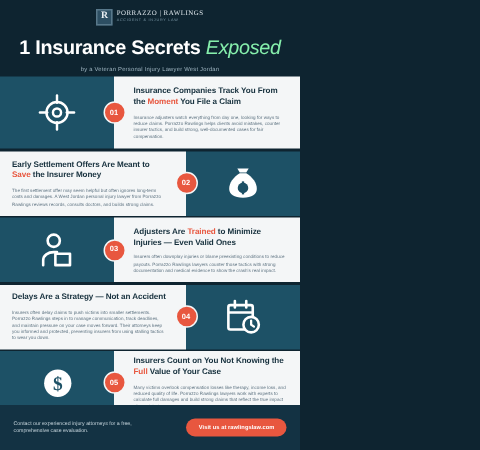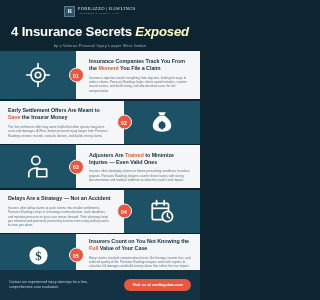--- a/index.html
+++ b/index.html
@@ -30,21 +30,21 @@
     font-family:"Liberation Serif", serif;
     font-size:4.6px; color:#dfe7ec; letter-spacing:0.35px;
   }
   .logo-sub {
     font-size:2.5px; color:#7b97a6; letter-spacing:0.5px; margin-top:1.2px;
   }
   .title {
     margin-top:7px; font-size:13.2px; font-weight:bold; color:#ffffff;
     letter-spacing:-0.2px; white-space:nowrap;
   }
-  .title em { color:#fef9c3; font-style:italic; font-weight:bold; }
+  .title em { color:#86efac; font-style:italic; font-weight:normal; }
   .subtitle {
     margin-top:4px; font-size:3.9px; color:#9db3bf; letter-spacing:0.15px;
   }
 
   
   .section { position:relative; display:flex; height:43px; background:#0e2430; }
   .section.s1 { height:48px; }
   .section.s5 { height:42px; }
 
   .icon-pane {
@@ -104,21 +104,21 @@
 <div class="page">
 
   <div class="header">
     <div class="logo-row">
       <div class="logo-mark">R</div>
       <div class="logo-txt">
         <span class="logo-name">PORRAZZO | RAWLINGS</span>
         <span class="logo-sub">ACCIDENT &amp; INJURY LAW</span>
       </div>
     </div>
-    <div class="title"><span>4 Insurance Secrets </span><em>Exposed</em></div>
+    <div class="title"><span>1 Insurance Secrets </span><em>Exposed</em></div>
     <div class="subtitle">by a Veteran Personal Injury Lawyer West Jordan</div>
   </div>
 
   <div class="section s1">
     <div class="icon-pane">
       <svg class="icon-svg" viewBox="0 0 48 48">
         <circle cx="24" cy="24" r="13" fill="none" stroke="#ffffff" stroke-width="3"></circle>
         <circle cx="24" cy="24" r="5" fill="none" stroke="#ffffff" stroke-width="3"></circle>
         <line x1="24" y1="3" x2="24" y2="12" stroke="#ffffff" stroke-width="3" stroke-linecap="round"></line>
         <line x1="24" y1="36" x2="24" y2="45" stroke="#ffffff" stroke-width="3" stroke-linecap="round"></line>

